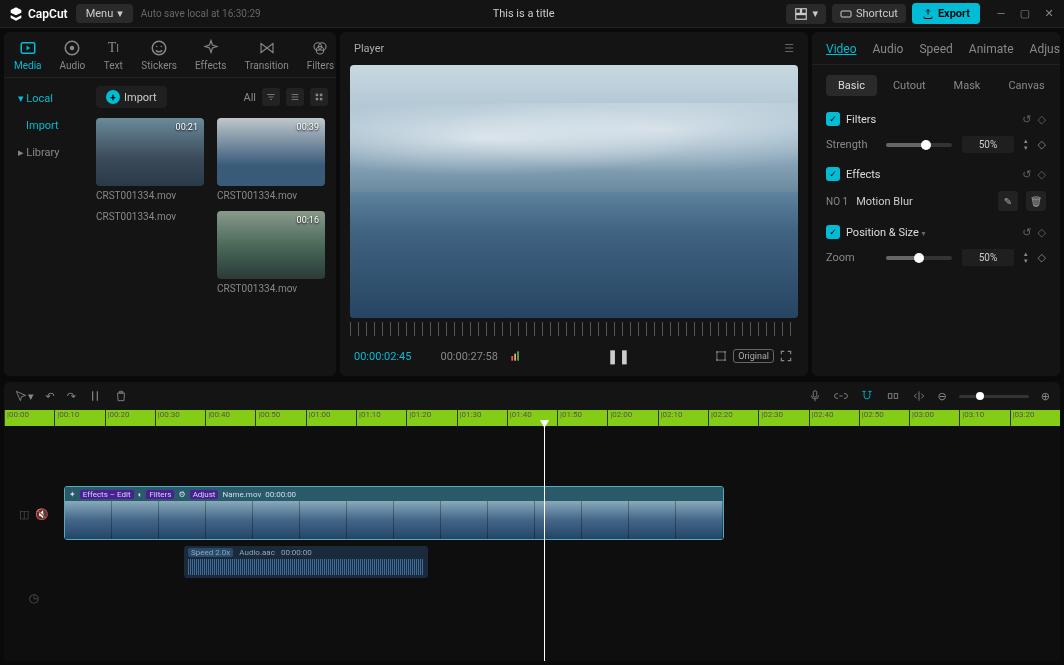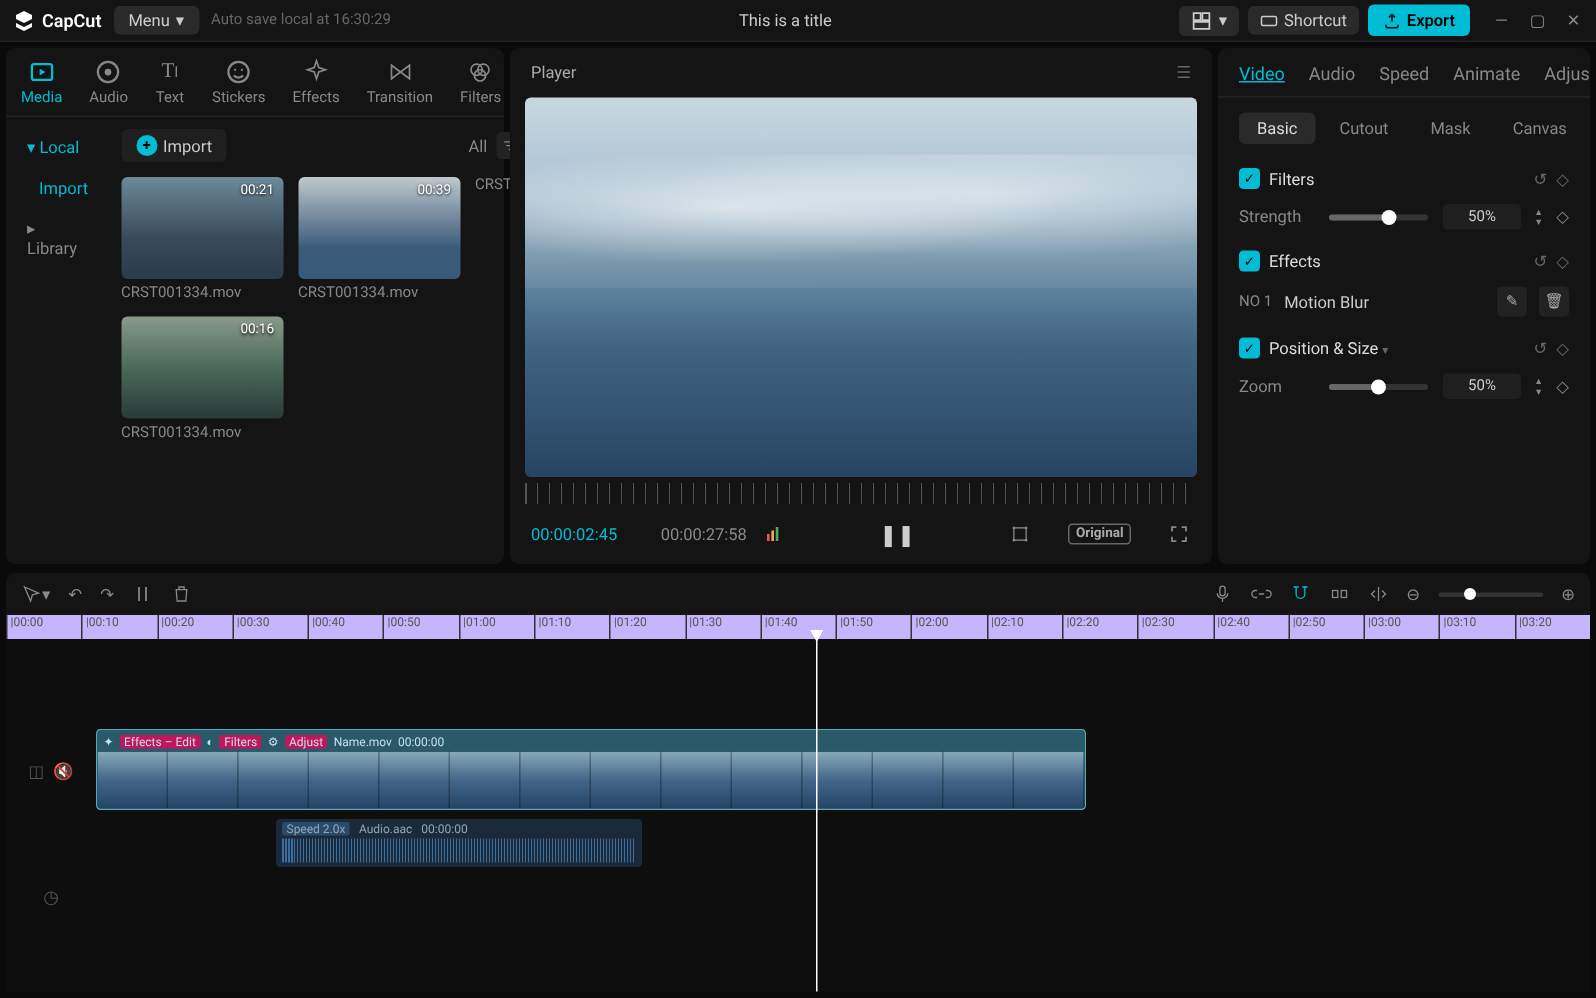--- a/index.html
+++ b/index.html
@@ -28,21 +28,21 @@
 .media-sidebar { width: 84px; padding: 8px 4px; display: flex; flex-direction: column; gap: 2px; }
 .ms-item { padding: 6px 10px; color: #888; cursor: pointer; border-radius: 4px; font-size: 11px; }
 .ms-item.active { color: #00bcd4; }
 .ms-item.sub { padding-left: 18px; }
 .media-content { flex: 1; padding: 8px; }
 .media-toolbar { display: flex; align-items: center; gap: 6px; margin-bottom: 10px; }
 .import-btn { background: #1f1f1f; color: #ccc; padding: 4px 10px; border-radius: 4px; display: flex; align-items: center; gap: 4px; cursor: pointer; }
 .import-btn span.plus { background: #00bcd4; color: #000; width: 14px; height: 14px; border-radius: 50%; display: flex; align-items: center; justify-content: center; font-size: 10px; font-weight: bold; }
 .media-toolbar-right { margin-left: auto; display: flex; gap: 6px; align-items: center; color: #888; }
 .mt-box { width: 18px; height: 18px; background: #222; border-radius: 3px; display: flex; align-items: center; justify-content: center; cursor: pointer; }
-.clips-grid { display: grid; grid-template-columns: repeat(3, 1fr); gap: 10px; }
+.clips-grid { display: grid; grid-template-columns: repeat(2, 1fr); gap: 10px; }
 .clip { display: flex; flex-direction: column; gap: 4px; }
 .clip-thumb { width: 108px; height: 68px; background: linear-gradient(135deg, #3a5060 0%, #5a7a90 50%, #2a3a48 100%); border-radius: 4px; position: relative; }
 .clip-thumb.mt1 { background: linear-gradient(180deg, #6b8a9a 0%, #3a4a5a 60%, #2a3a48 100%); }
 .clip-thumb.mt2 { background: linear-gradient(180deg, #bfc8cc 0%, #3a5a7a 70%); }
 .clip-thumb.mt3 { background: linear-gradient(180deg, #5a8aaa 0%, #2a4a6a 60%, #1a3a50 100%); }
 .clip-thumb.mt4 { background: linear-gradient(180deg, #8a9a8a 0%, #4a6a5a 50%, #2a3a38 100%); }
 .clip-dur { position: absolute; top: 4px; right: 6px; color: #fff; font-size: 9px; text-shadow: 0 1px 2px #000; }
 .clip-name { color: #888; font-size: 10px; }
 
 .player-panel { flex: 1; background: #141414; border-radius: 6px; display: flex; flex-direction: column; }
@@ -50,21 +50,21 @@
 .player-head span.menu { margin-left: auto; color: #666; cursor: pointer; }
 .player-view { flex: 1; background: linear-gradient(180deg, #c8d8e0 0%, #a8c0d0 25%, #6a8aa0 50%, #2a4a6a 65%, #1a3a58 100%); margin: 0 10px; border-radius: 4px; position: relative; overflow: hidden; }
 .player-view::before { content: ""; position: absolute; top: 50%; left: 0; right: 0; height: 50%; background: linear-gradient(180deg, rgba(90,130,160,0.7) 0%, rgba(40,70,100,0.9) 100%); }
 .player-view::after { content: ""; position: absolute; top: 15%; left: 0; right: 0; height: 35%; background: radial-gradient(ellipse at 30% 40%, rgba(255,255,255,0.6) 0%, transparent 50%), radial-gradient(ellipse at 70% 30%, rgba(255,255,255,0.5) 0%, transparent 50%); }
 .player-ruler { height: 14px; margin: 4px 10px 0; background: repeating-linear-gradient(90deg, #555 0 1px, transparent 1px 8px); }
 .player-controls { display: flex; align-items: center; padding: 8px 14px; gap: 10px; }
 .time-current { color: #00bcd4; font-size: 11px; }
 .time-total { color: #888; font-size: 11px; margin-left: 19px; }
 .pc-center { margin: 0 auto; }
 .play-btn { width: 24px; height: 24px; display: flex; align-items: center; justify-content: center; color: #ccc; cursor: pointer; font-size: 14px; }
-.pc-right { display: flex; gap: 24px; align-items: center; font-weight: bold; }
+.pc-right { display: flex; gap: 4px; align-items: center; }
 .pc-ico { color: #888; cursor: pointer; width: 16px; height: 16px; display: flex; align-items: center; justify-content: center; }
 .orig-badge { border: 1px solid #666; padding: 1px 4px; border-radius: 3px; font-size: 9px; color: #aaa; }
 
 .props-panel { width: 248px; background: #141414; border-radius: 6px; display: flex; flex-direction: column; overflow: hidden; }
 .props-tabs { display: flex; padding: 10px 14px 8px; gap: 16px; border-bottom: 1px solid #222; font-size: 12px; }
 .props-tab { color: #888; cursor: pointer; }
 .props-tab.active { color: #00bcd4; text-decoration: underline; }
 .props-subtabs { display: flex; padding: 10px 14px; gap: 4px; }
 .subtab { padding: 4px 12px; color: #888; cursor: pointer; border-radius: 4px; font-size: 11px; }
 .subtab.active { background: #2a2a2a; color: #ddd; }
@@ -90,32 +90,32 @@
 .effect-name { color: #ccc; flex: 1; font-size: 11px; }
 .ico-btn { width: 20px; height: 20px; background: #222; border-radius: 3px; display: flex; align-items: center; justify-content: center; color: #aaa; cursor: pointer; font-size: 10px; }
 
 .timeline-panel { flex: 1; background: #0a0a0a; display: flex; flex-direction: column; padding: 2px 4px 4px; }
 .tl-toolbar { height: 28px; background: #141414; border-radius: 6px 6px 0 0; display: flex; align-items: center; padding: 0 10px; gap: 12px; color: #888; }
 .tl-tool { cursor: pointer; display: flex; align-items: center; }
 .tl-toolbar-right { margin-left: auto; display: flex; gap: 12px; align-items: center; }
 .tl-toolbar-right .active { color: #00bcd4; }
 .zoom-slider { width: 70px; height: 3px; background: #333; border-radius: 2px; position: relative; }
 .zoom-thumb { position: absolute; top: 50%; transform: translate(-50%, -50%); width: 8px; height: 8px; background: #fff; border-radius: 50%; left: 30%; }
-.tl-ruler { height: 16px; background: #c4b5fd; display: flex; font-size: 8px; color: #555; position: relative; }
+.tl-ruler { height: 16px; background: #84cc16; display: flex; font-size: 8px; color: #555; position: relative; }
 .tl-ruler span { flex: 1; border-left: 1px solid #333; padding-left: 2px; }
 .tl-tracks { flex: 1; position: relative; background: #0e0e0e; padding-top: 60px; }
 .playhead { position: absolute; top: 0; bottom: 0; left: 540px; width: 1px; background: #fff; z-index: 5; }
 .playhead::before { content: ""; position: absolute; top: -6px; left: -4px; width: 9px; height: 8px; background: #fff; clip-path: polygon(0 0, 100% 0, 50% 100%); }
 .track-row { display: flex; align-items: center; height: 56px; margin-bottom: 4px; }
 .track-head { width: 60px; display: flex; gap: 6px; justify-content: center; }
 .track-head span { color: #555; cursor: pointer; }
 .track-body { flex: 1; position: relative; height: 100%; }
 .video-clip { position: absolute; left: 0; width: 660px; height: 54px; border: 1px solid #5ab; border-radius: 3px; overflow: hidden; display: flex; flex-direction: column; }
 .clip-header { height: 14px; background: #2a5a6a; display: flex; align-items: center; gap: 4px; padding: 0 4px; font-size: 8px; color: #cde; }
-.clip-tag { background: #be185d; padding: 0 3px; border-radius: 2px; display: flex; align-items: center; gap: 2px; }
+.clip-tag { background: #4c1d95; padding: 0 3px; border-radius: 2px; display: flex; align-items: center; gap: 2px; }
 .clip-frames { flex: 1; display: flex; background: #1a3a48; }
 .clip-frame { flex: 1; background: linear-gradient(180deg, #8ab 0%, #468 50%, #246 100%); border-right: 1px solid rgba(0,0,0,0.3); }
 .audio-clip { position: absolute; left: 120px; width: 244px; height: 32px; background: #1a2a3a; border-radius: 3px; padding: 2px 4px; }
 .audio-head { display: flex; gap: 6px; font-size: 8px; color: #8ab; }
 .audio-tag { background: #2a4a6a; padding: 0 3px; border-radius: 2px; }
 .audio-wave { height: 16px; background: repeating-linear-gradient(90deg, #4a8aca 0 1px, transparent 1px 2px); margin-top: 2px; opacity: 0.7; }
 .fx-row { height: 24px; }
 .fx-row .track-head span { font-size: 12px; }
 
 svg { fill: currentColor; }

